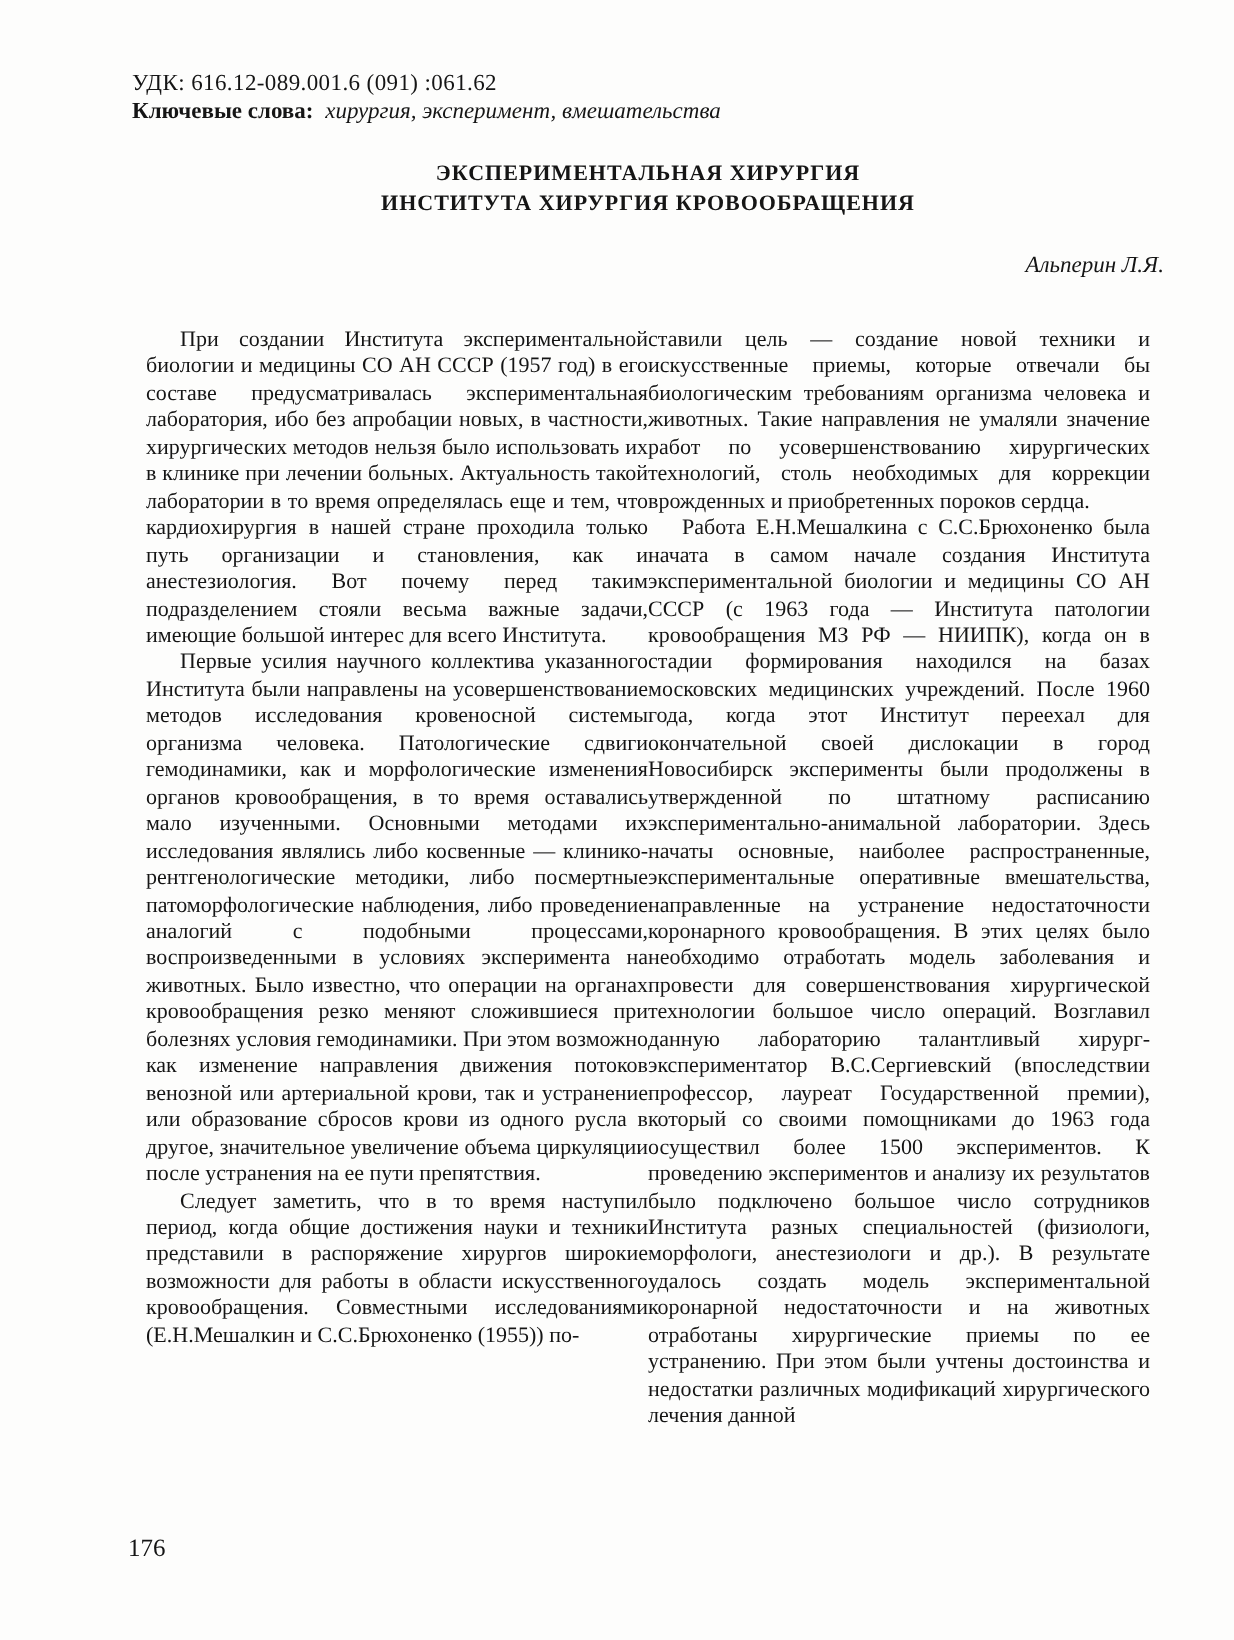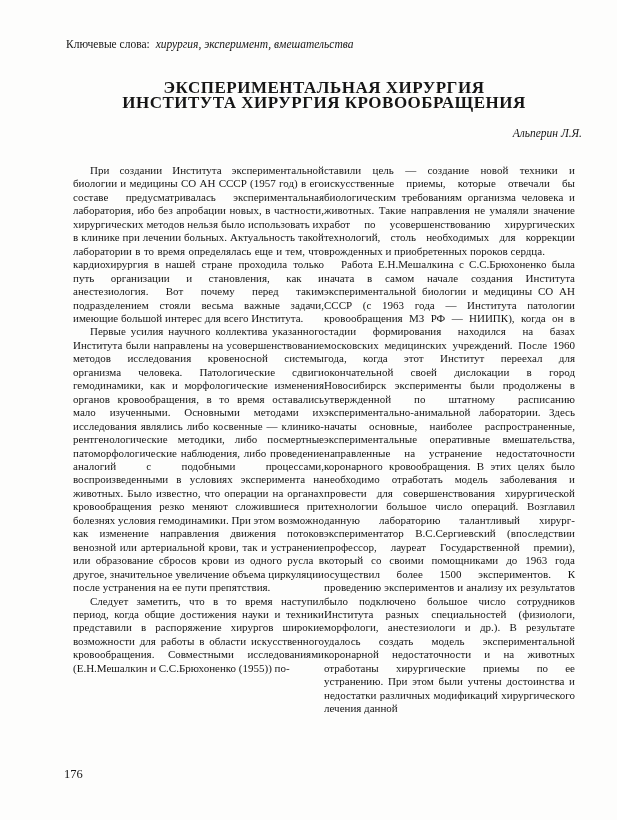--- a/index.html
+++ b/index.html
@@ -19,28 +19,28 @@
 
   .udc {
     font-size: 11.5px;
     letter-spacing: 0.2px;
   }
 
   .keywords {
     font-size: 11.5px;
     margin-top: 2px;
   }
-  .kw-label { font-weight: normal; }
+  .kw-label { font-weight: bold; }
   .kw-text { font-style: italic; margin-left: 3px; }
 
   .title-block {
-    margin-top: 30px;
+    margin-top: 18px;
     text-align: center;
     font-weight: bold;
-    font-size: 17px;
+    font-size: 11px;
     line-height: 15px;
     letter-spacing: 0.5px;
   }
 
   .author {
     margin-top: 17px;
     text-align: right;
     font-style: italic;
     font-size: 11.5px;
   }
@@ -69,20 +69,21 @@
     bottom: 38px;
     font-size: 12.5px;
   }
 </style>
 </head>
 <body>
 
 <div class="page">
   <div class="content">
 
+    <div class="udc">УДК: 616.12-089.001.6 (091) :061.62</div>
 
     <div class="keywords">
       <span class="kw-label">Ключевые слова:</span>
       <span class="kw-text">хирургия, эксперимент, вмешательства</span>
     </div>
 
     <div class="title-block">
       <div>ЭКСПЕРИМЕНТАЛЬНАЯ ХИРУРГИЯ</div>
       <div>ИНСТИТУТА ХИРУРГИЯ КРОВООБРАЩЕНИЯ</div>
     </div>

